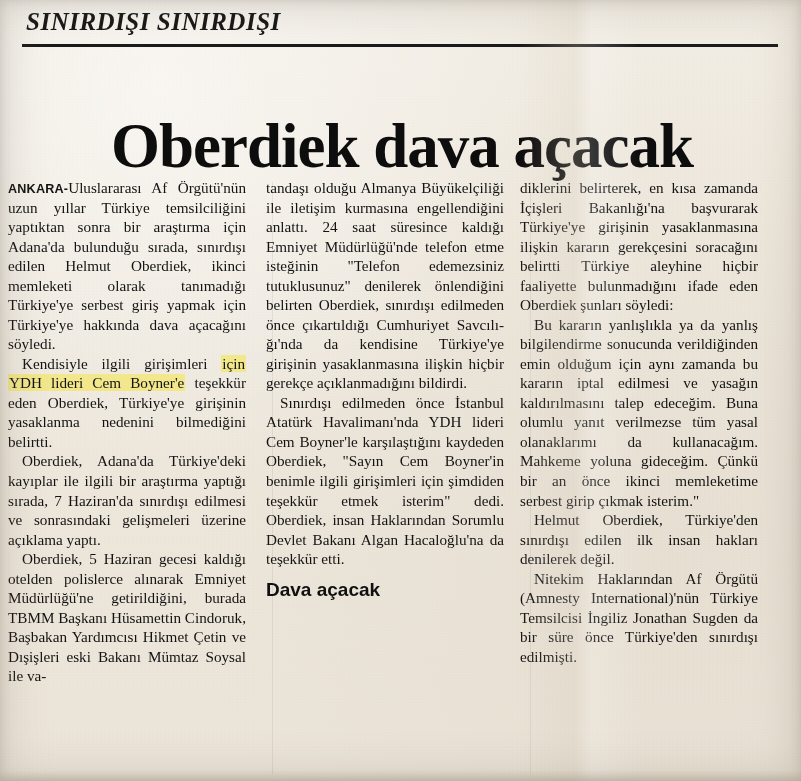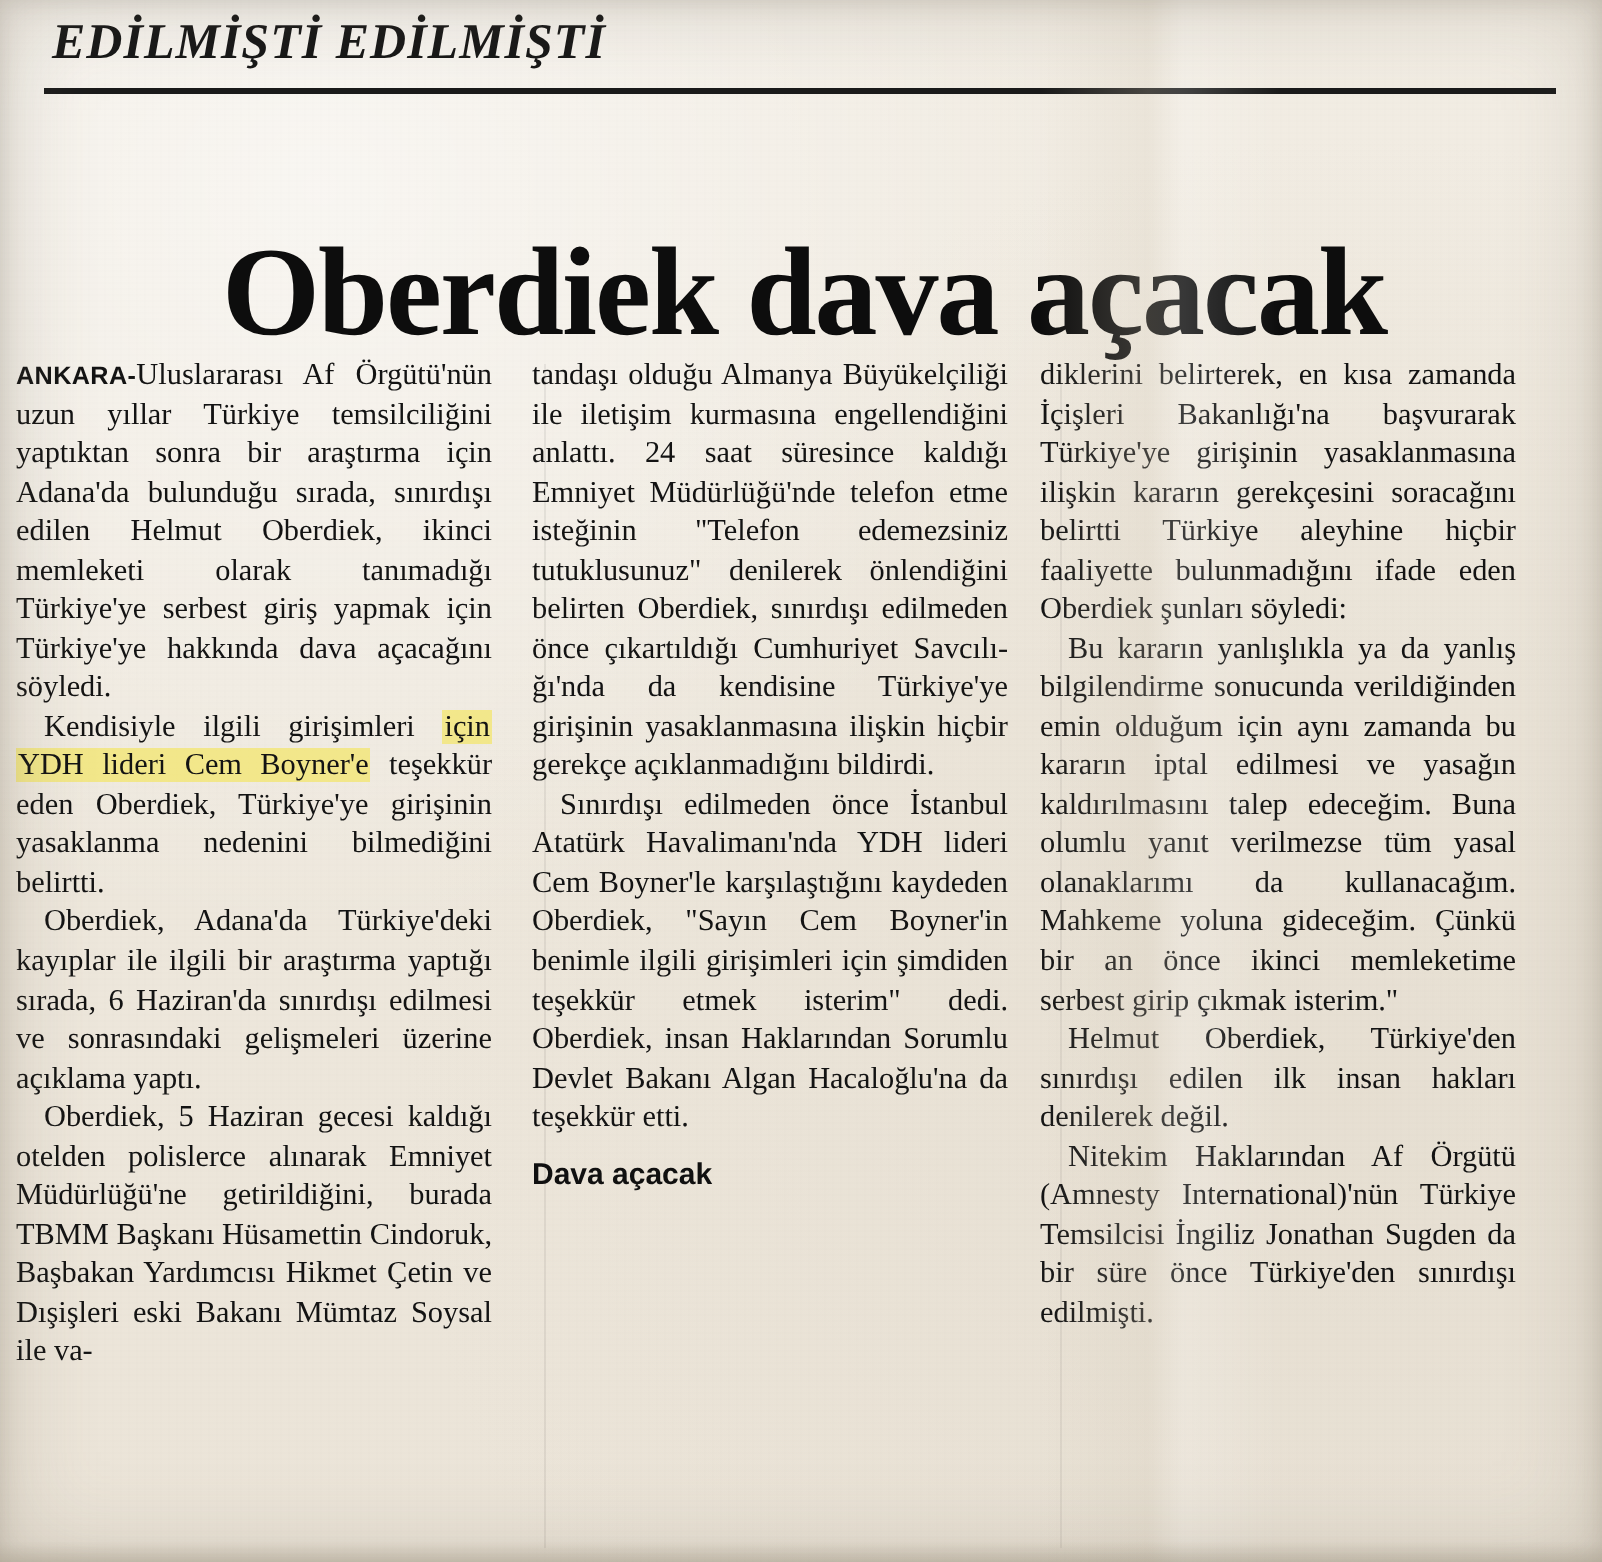--- a/index.html
+++ b/index.html
@@ -108,21 +108,21 @@
   .lead {
     font-family: "Liberation Sans", sans-serif;
     font-weight: bold;
     font-size: 12.6px;
     letter-spacing: 0.2px;
   }
 
   .subhead {
     font-family: "Liberation Sans", sans-serif;
     font-weight: bold;
-    font-size: 15px;
+    font-size: 19px;
     margin: 9px 0 4px 0;
     color: #101010;
     text-indent: 0;
     text-align: left;
   }
 
   .hl {
     background: rgba(243, 229, 86, 0.62);
     box-decoration-break: clone;
     -webkit-box-decoration-break: clone;
@@ -165,34 +165,34 @@
     pointer-events: none;
   }
 </style>
 </head>
 <body>
 
 <div class="page">
 
   <div class="grain"></div>
 
-  <div class="kicker">EDİLMİŞTİ EDİLMİŞTİ</div>
+  <div class="kicker">SINIRDIŞI SINIRDIŞI</div>
   <div class="rule-top"></div>
 
   <h1 class="headline">Oberdiek dava açacak</h1>
 
   <div class="gutter g1"></div>
   <div class="gutter g2"></div>
 
   <div class="columns">
 
     <div class="col c1">
       <p class="first"><span class="lead">ANKARA-</span><span>Uluslararası Af Örgü­tü'nün uzun yıllar Türkiye temsilciliğini yaptıktan sonra bir araştırma için Adana'da bulunduğu sırada, sınırdışı edilen Helmut Oberdiek, ikinci memleketi olarak tanımadığı Türkiye'ye serbest giriş yap­mak için Türkiye'ye hakkında dava açacağını söyledi.</span></p>
       <p><span>Kendisiyle ilgili girişimleri <span class="hl">için YDH lideri Cem Boyner'e</span> teşekkür eden Oberdiek, Türkiye'ye girişinin yasaklan­ma nedenini bilmediğini belirtti.</span></p>
-      <p><span>Oberdiek, Adana'da Türki­ye'deki kayıplar ile ilgili bir a­raştırma yaptığı sırada, 6 Ha­ziran'da sınırdışı edilmesi ve sonrasındaki gelişmeleri üzeri­ne açıklama yaptı.</span></p>
+      <p><span>Oberdiek, Adana'da Türki­ye'deki kayıplar ile ilgili bir a­raştırma yaptığı sırada, 7 Ha­ziran'da sınırdışı edilmesi ve sonrasındaki gelişmeleri üzeri­ne açıklama yaptı.</span></p>
       <p><span>Oberdiek, 5 Haziran gecesi kaldığı otelden polislerce alına­rak Emniyet Müdürlüğü'ne getirildiğini, burada TBMM Başkanı Hüsamettin Cindo­ruk, Başbakan Yardımcısı Hikmet Çetin ve Dışişleri eski Bakanı Mümtaz Soysal ile va-</span></p>
     </div>
 
     <div class="col c2">
       <p class="first"><span>tandaşı olduğu Almanya Bü­yükelçiliği ile iletişim kurma­sına engellendiğini anlattı. 24 saat süresince kaldığı Emniyet Müdürlüğü'nde telefon etme isteğinin "Telefon edemezsi­niz tutuklusunuz" denilerek önlendiğini belirten Oberdiek, sınırdışı edilmeden önce çıkar­tıldığı Cumhuriyet Savcılı­ğı'nda da kendisine Türki­ye'ye girişinin yasaklanması­na ilişkin hiçbir gerekçe açık­lanmadığını bildirdi.</span></p>
       <p><span>Sınırdışı edilmeden önce İs­tanbul Atatürk Havalimanı­'nda YDH lideri Cem Boy­ner'le karşılaştığını kaydeden Oberdiek, "Sayın Cem Boy­ner'in benimle ilgili girişimle­ri için şimdiden teşekkür et­mek isterim" dedi. Oberdiek, insan Haklarından Sorumlu Devlet Bakanı Algan Hacaloğ­lu'na da teşekkür etti.</span></p>
       <h2 class="subhead">Dava açacak</h2>
     </div>
 
     <div class="col c3">

